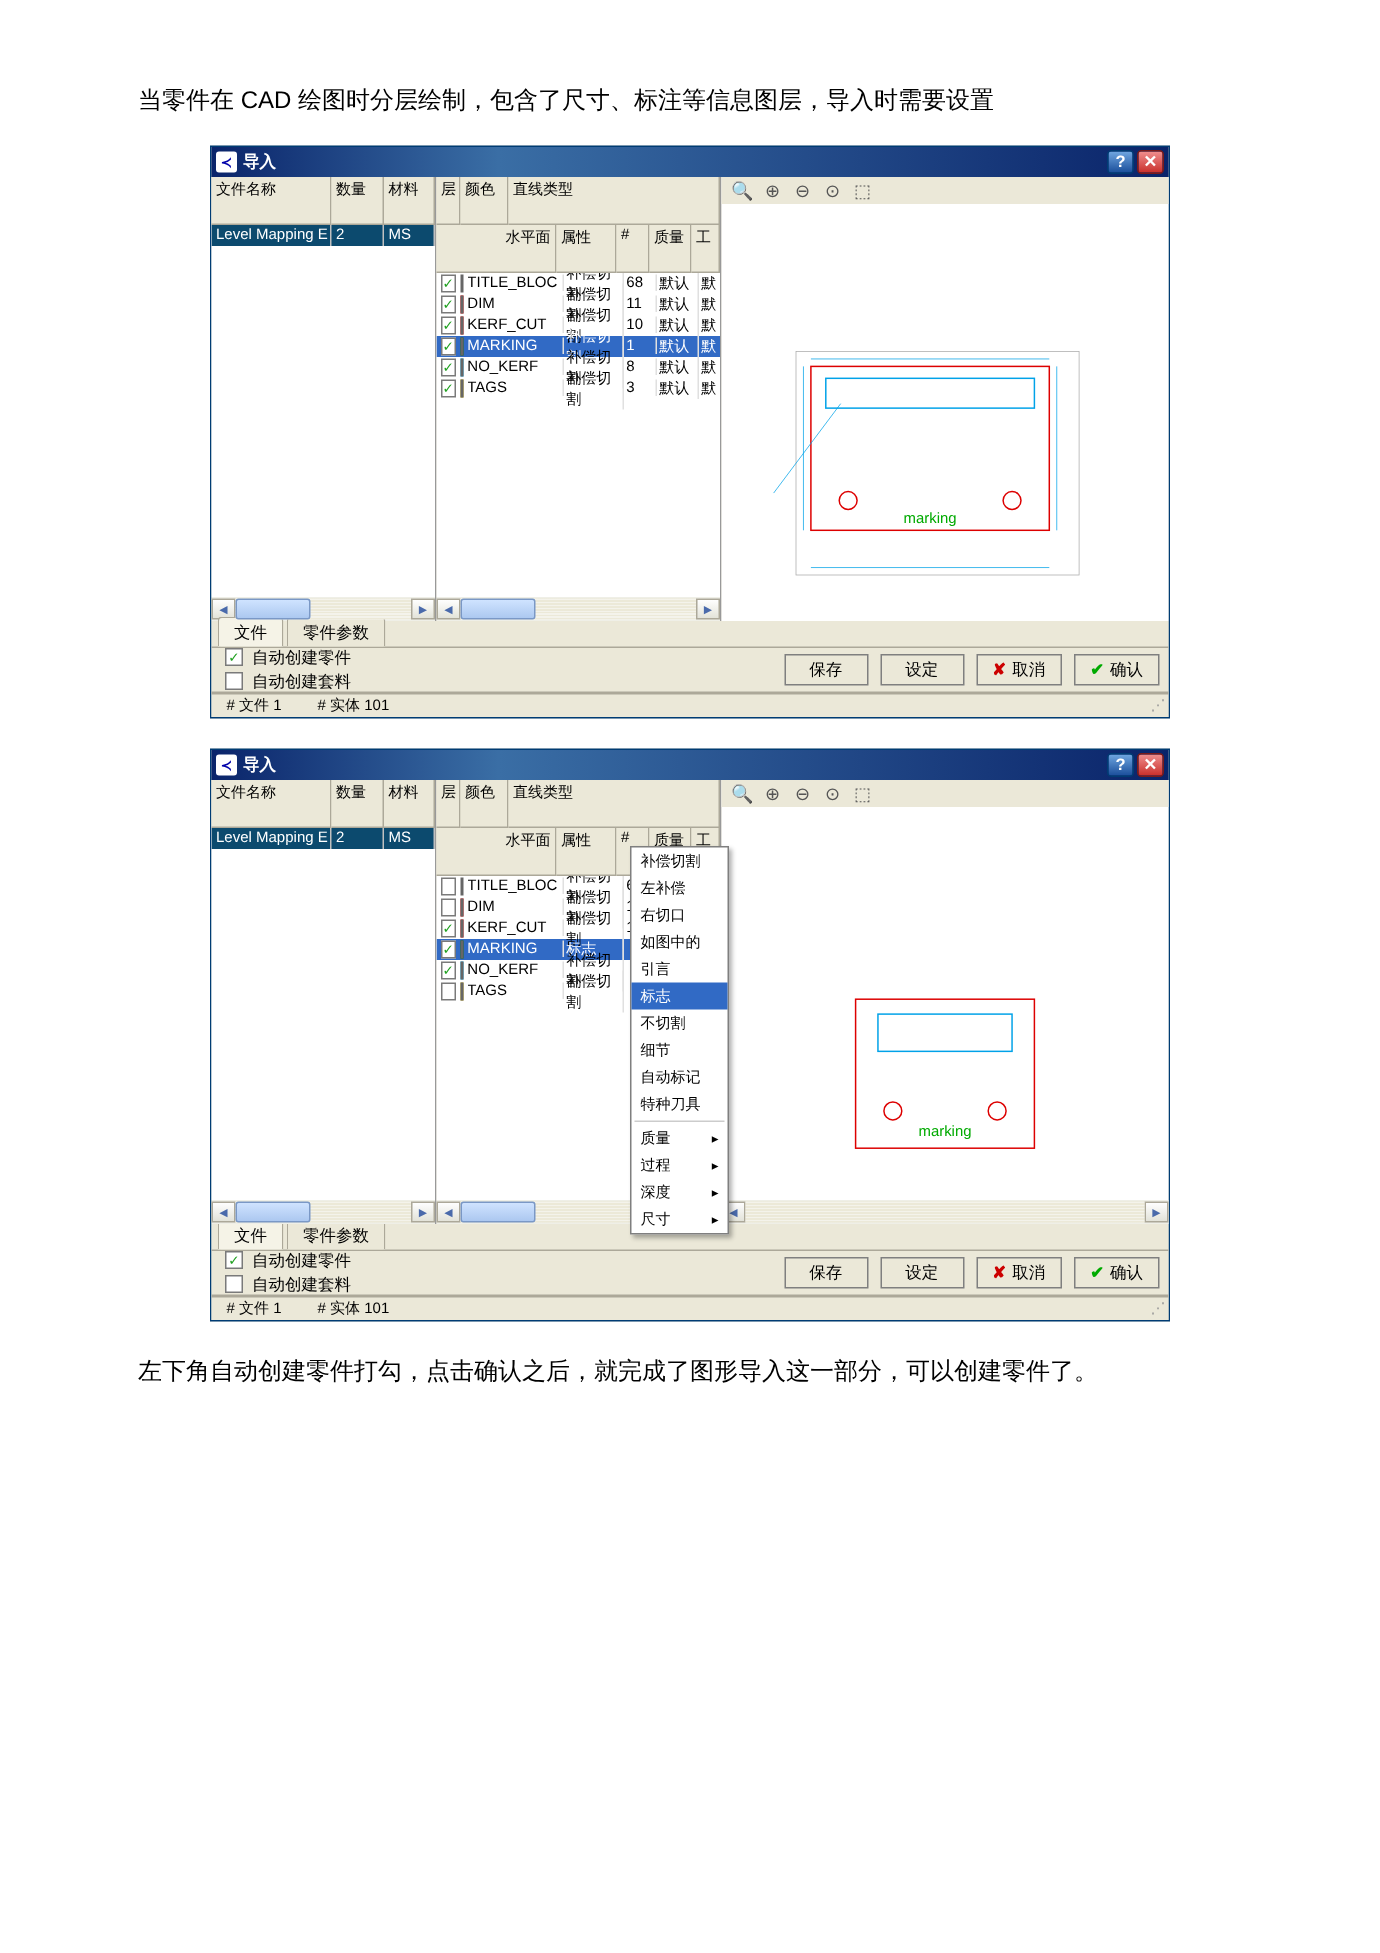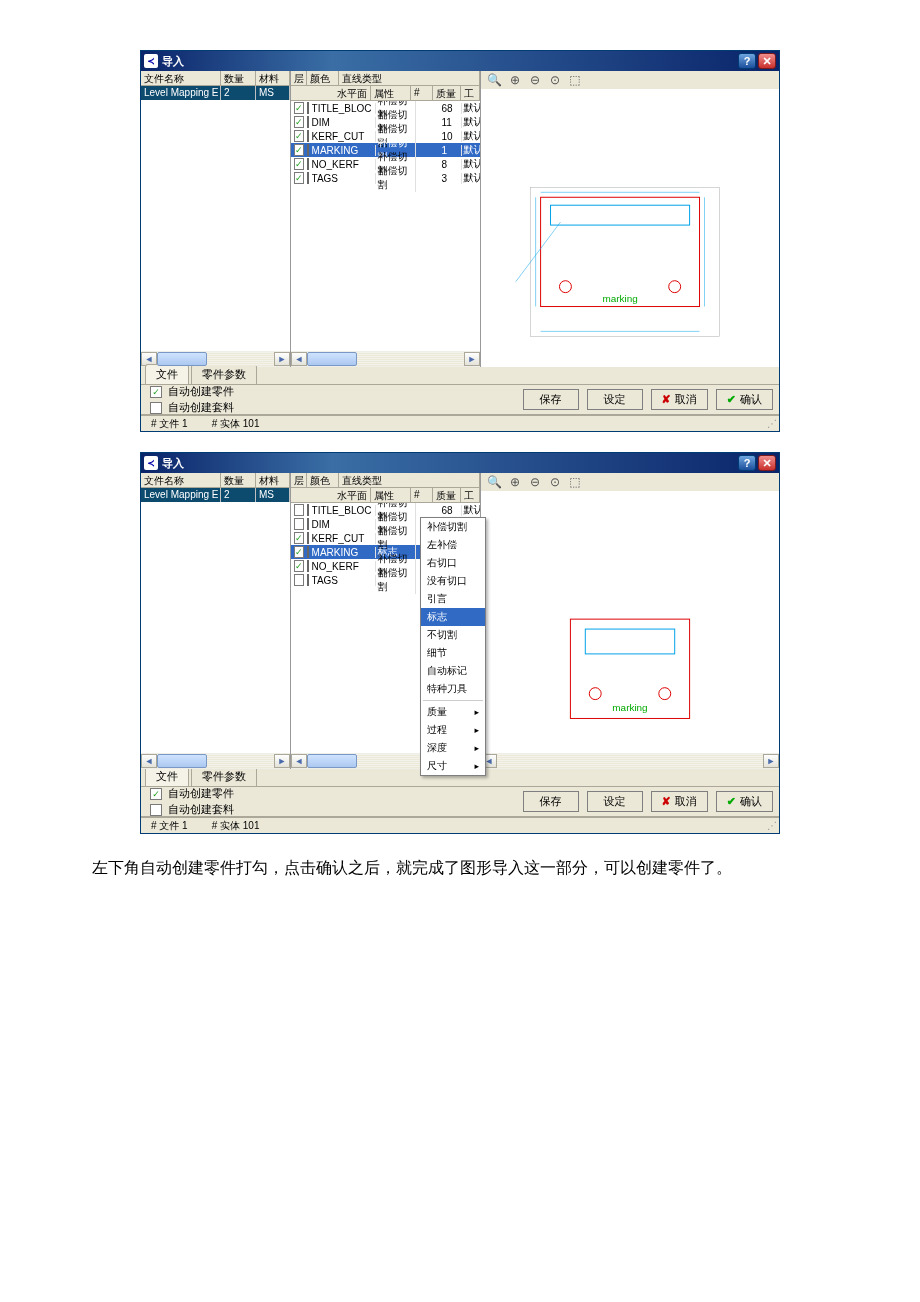--- a/index.html
+++ b/index.html
@@ -16,35 +16,35 @@
 .t-close { background: linear-gradient(#f08e8e,#c9302c); border: 1px solid #7a1a1a; }
 
 .toolbar { height: 18px; background: #ebe8d8; display: flex; align-items: center; justify-content: flex-end; padding: 0 6px; gap: 4px; }
 .toolbar .tb-btn { width: 16px; height: 16px; display: flex; align-items: center; justify-content: center; color: #555; font-size: 12px; }
 
 .body-row { display: flex; height: 296px; }
 .left-pane { width: 150px; border-right: 1px solid #999; display: flex; flex-direction: column; }
 .mid-pane { width: 190px; border-right: 1px solid #999; display: flex; flex-direction: column; }
 .right-pane { flex: 1; background: #fff; position: relative; }
 
-.pane-header { height: 15px; display: flex; background: #ebe8d8; font-size: 10px; }
+.pane-header { height: 32px; display: flex; background: #ebe8d8; font-size: 10px; }
 .pane-header .col { border-right: 1px solid #aca899; border-bottom: 1px solid #aca899; padding: 1px 3px; background: #ebe8d8; }
 .grid-body { flex: 1; background: #fff; overflow: hidden; }
 .file-row { display: flex; height: 14px; background: #0c4a6e; color: #fff; font-size: 10px; }
 .file-row .cell { padding: 1px 3px; border-right: 1px solid #c0c0c0; white-space: nowrap; overflow: hidden; }
 
 .layer-rows { background: #fff; }
 .layer-row { display: flex; height: 14px; font-size: 10px; align-items: center; }
 .layer-row.sel { background: #316ac5; color: #fff; }
 .chk { width: 12px; height: 12px; border: 1px solid #7a7a7a; background: #fff; display: inline-flex; align-items: center; justify-content: center; margin: 0 3px; font-size: 9px; color: #21a121; }
 .chk.unchecked { color: transparent; }
 .swatch { width: 12px; height: 12px; border: 1px solid #666; margin-right: 3px; }
 .ln { flex: 0 0 64px; overflow: hidden; white-space: nowrap; border-right: 1px solid #e0e0e0; padding-right: 2px; }
 .la { flex: 0 0 40px; overflow: hidden; border-right: 1px solid #e0e0e0; padding: 0 2px; }
-.lh { flex: 0 0 22px; overflow: hidden; border-right: 1px solid #e0e0e0; padding: 0 2px; margin-left: 24px; }
+.lh { flex: 0 0 22px; overflow: hidden; border-right: 1px solid #e0e0e0; padding: 0 2px; }
 .lq { flex: 0 0 28px; overflow: hidden; border-right: 1px solid #e0e0e0; padding: 0 2px; }
 .lt { flex: 0 0 18px; overflow: hidden; padding: 0 2px; }
 
 .hscroll { height: 16px; background: #efefe7; display: flex; align-items: center; }
 .hscroll .arrow { width: 16px; height: 14px; background: linear-gradient(#fefefe,#e3e3d9); border: 1px solid #aca899; display: flex; align-items: center; justify-content: center; color: #4a6aab; font-size: 9px; }
 .hscroll .track { flex: 1; height: 14px; background: repeating-linear-gradient(#f4f3eb, #f4f3eb 1px, #ece9d8 1px, #ece9d8 2px); position: relative; }
 .hscroll .thumb { position: absolute; left: 0; top: 0; height: 100%; width: 50px; background: linear-gradient(#cfe3ff,#acc8f0); border: 1px solid #7a98c6; border-radius: 2px; }
 
 .tabs-row { height: 18px; background: #ebe8d8; display: flex; align-items: flex-end; padding-left: 4px; border-bottom: 1px solid #aca899; }
 .tab { padding: 2px 10px; font-size: 11px; background: #ebe8d8; border: 1px solid #aca899; border-bottom: none; margin-right: 2px; border-radius: 3px 3px 0 0; }
@@ -68,20 +68,21 @@
 .context-menu .mi { padding: 2px 6px; display: flex; align-items: center; justify-content: space-between; }
 .context-menu .mi.hover { background: #316ac5; color: #fff; }
 .context-menu .sub { font-size: 9px; }
 
 </style>
 </head>
 <body>
 
 <div class="page">
 
+<p class="para">当零件在 CAD 绘图时分层绘制，包含了尺寸、标注等信息图层，导入时需要设置</p>
 
 <div class="app-window">
   <div class="titlebar">
     <span class="t-icon">≺</span>
     <span class="t-text">导入</span>
     <div class="t-btns">
       <span class="t-btn t-help">?</span>
       <span class="t-btn t-close">✕</span>
     </div>
   </div>
@@ -385,21 +386,21 @@
         <span class="arrow">◄</span>
         <div class="track"></div>
         <span class="arrow">►</span>
       </div>
     </div>
 
     <div class="context-menu" style="left:279px; top:44px;" id="ctx-menu">
           <div class="mi">补偿切割</div>
           <div class="mi">左补偿</div>
           <div class="mi">右切口</div>
-          <div class="mi">没有切口</div>
+          <div class="mi">如图中的</div>
           <div class="mi">引言</div>
           <div class="mi hover">标志</div>
           <div class="mi">不切割</div>
           <div class="mi">细节</div>
           <div class="mi">自动标记</div>
           <div class="mi">特种刀具</div>
           <div style="height: 1px; background: rgb(204, 204, 204); margin: 2px;"></div>
           <div class="mi">
             <span>质量</span>
             <span class="sub">▸</span>

